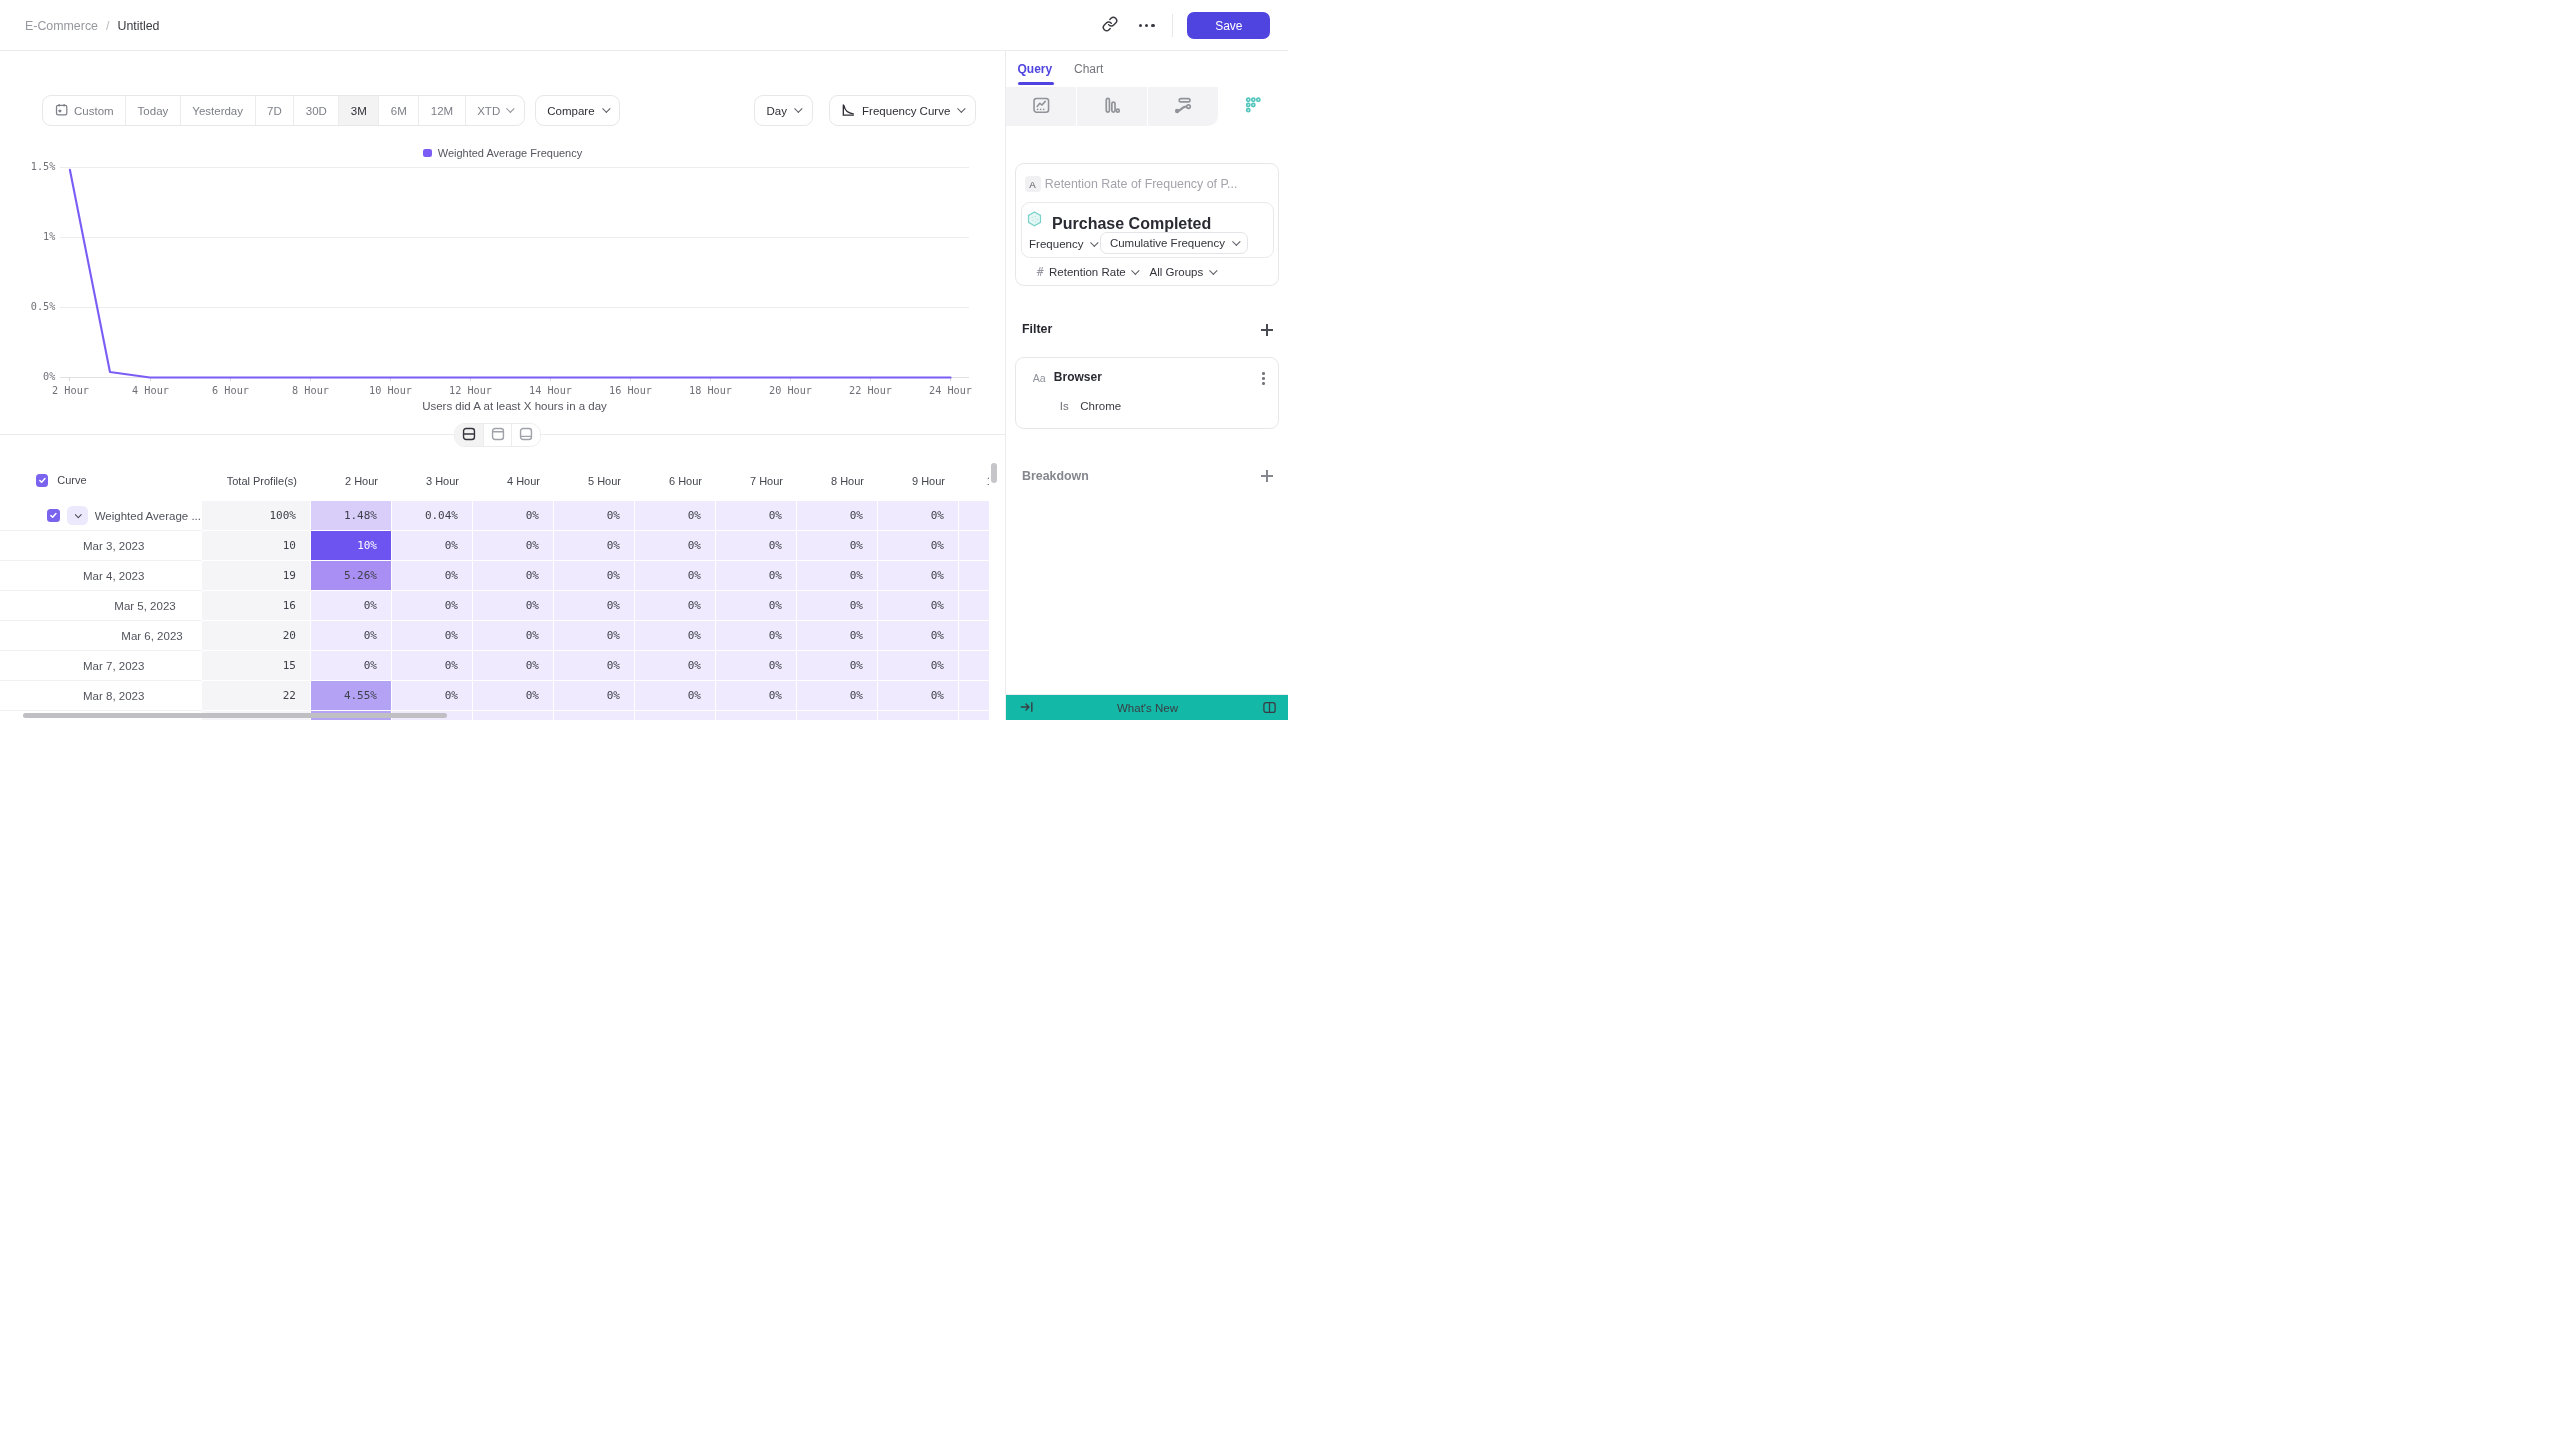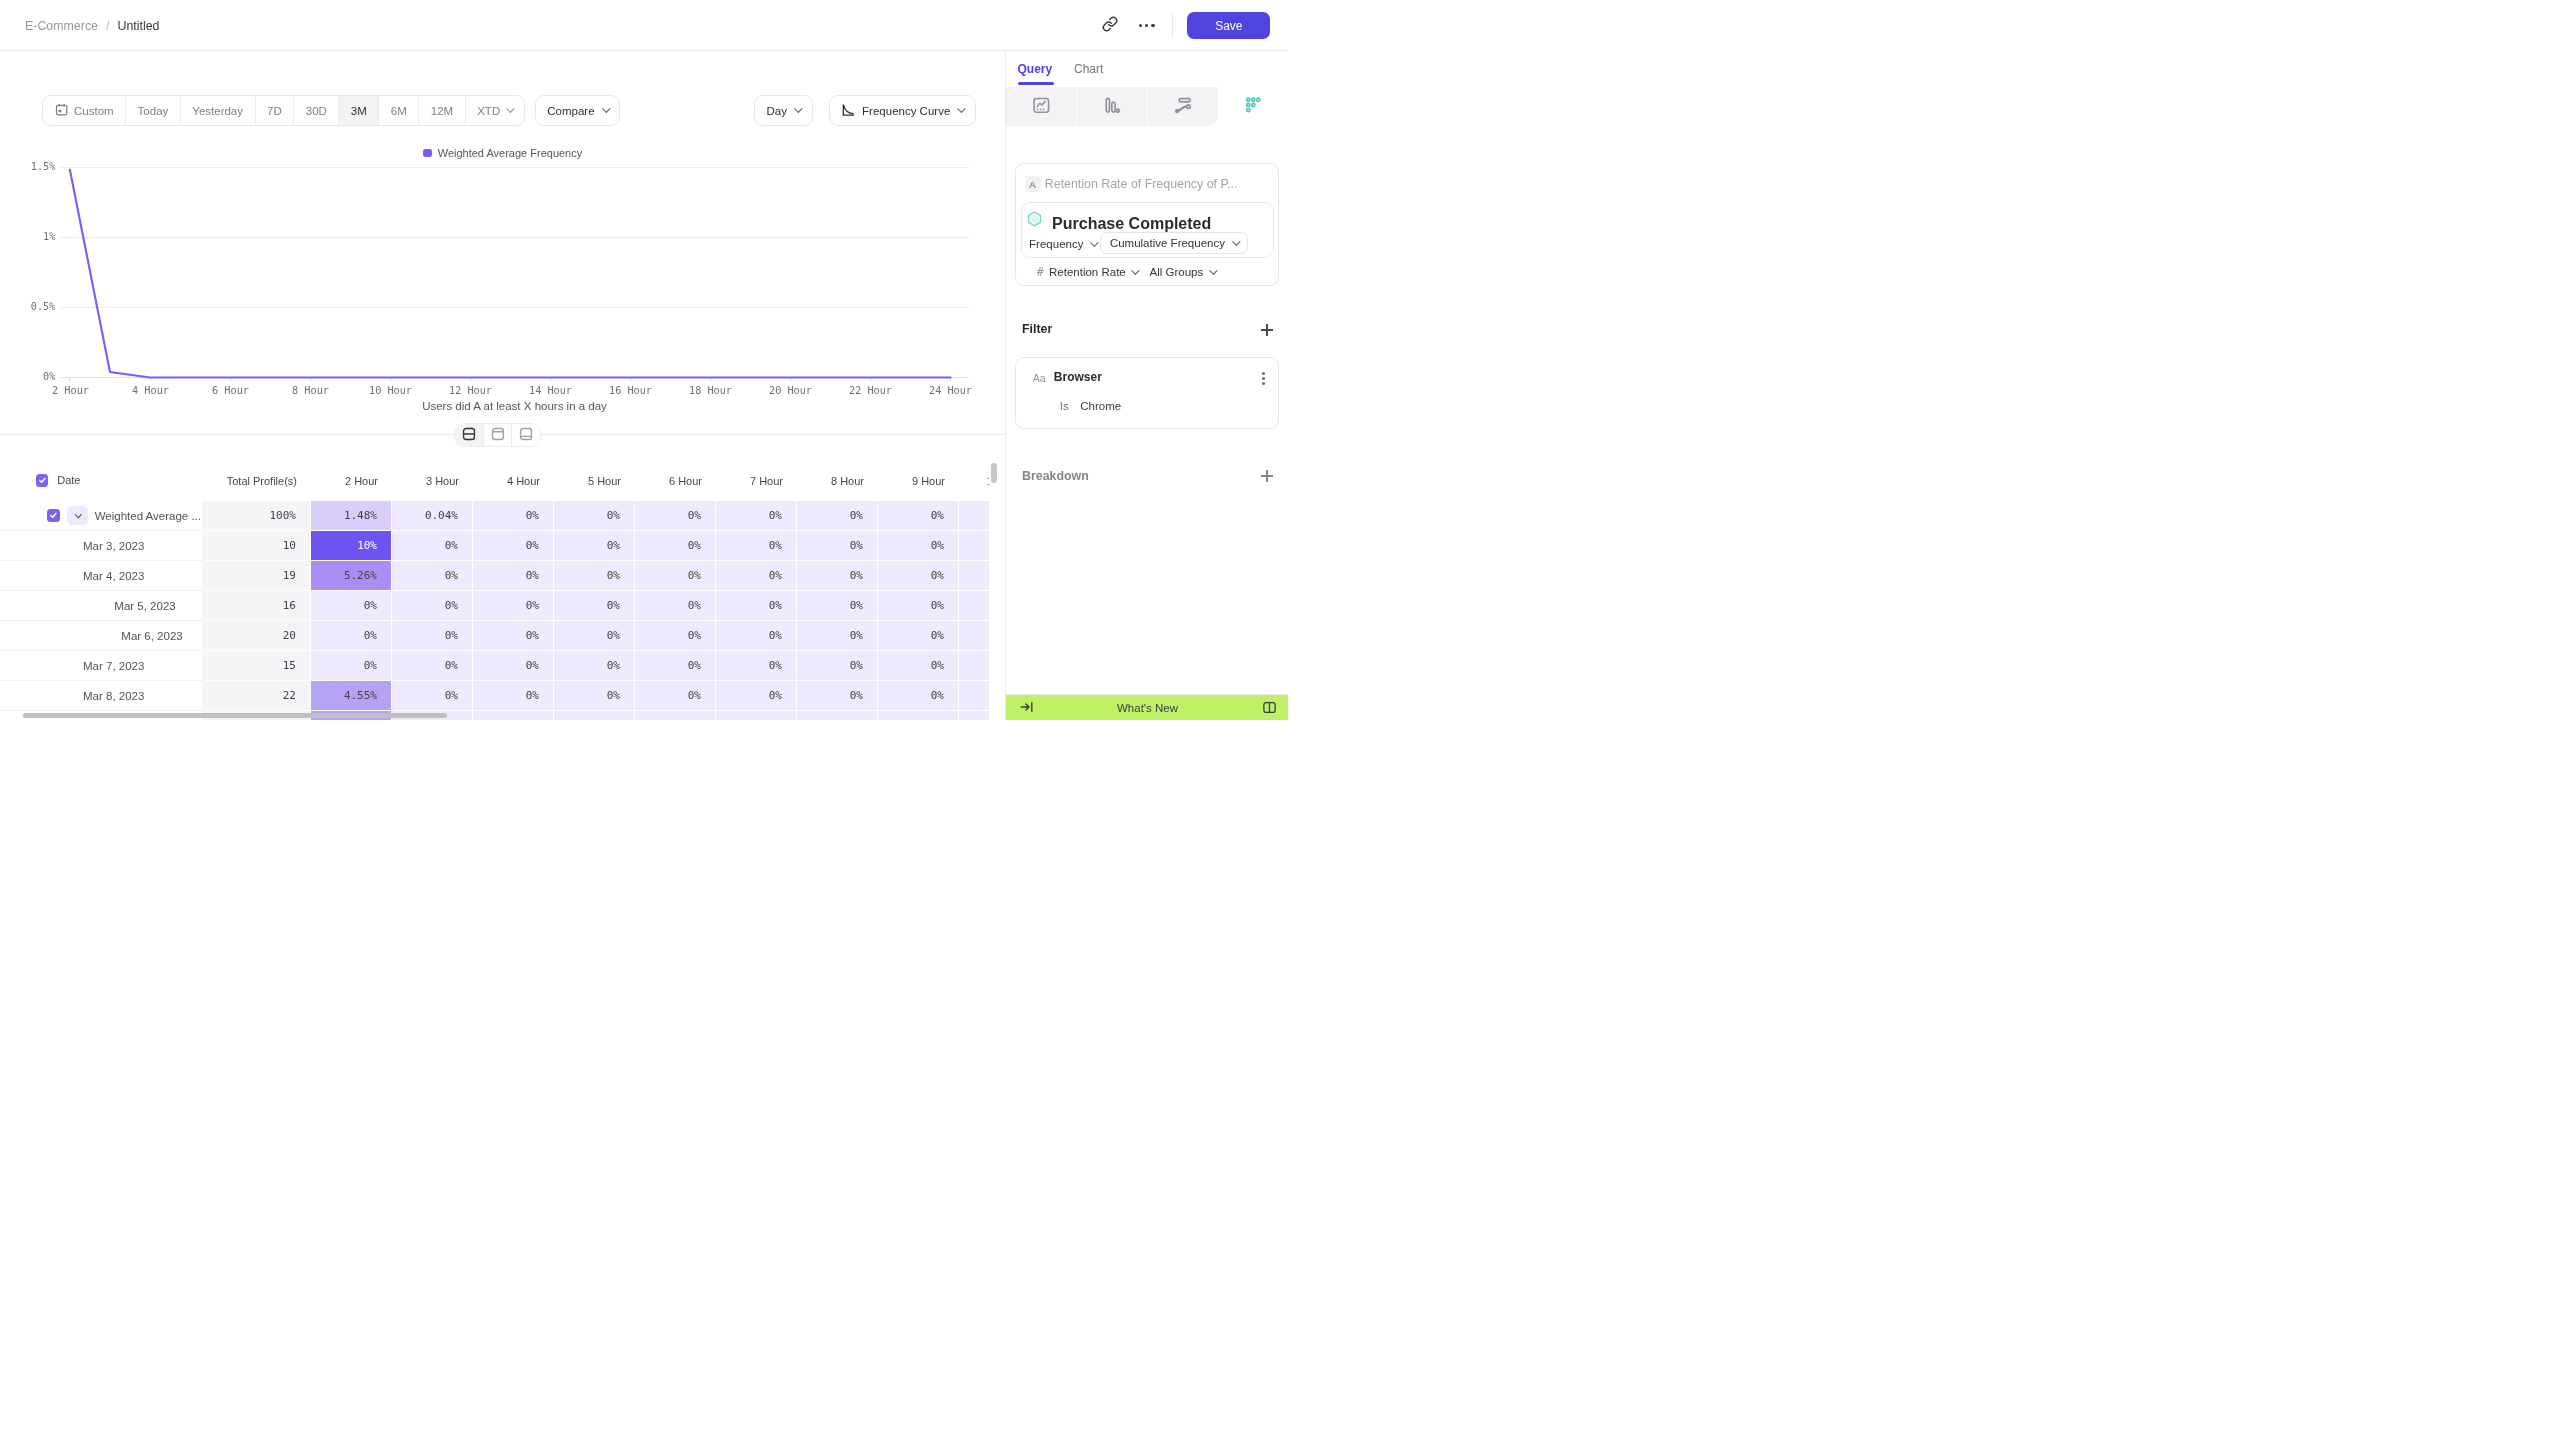--- a/index.html
+++ b/index.html
@@ -111,21 +111,21 @@
   .plus.gray:before,.plus.gray:after{background:#85868e;}
   .f-card{top:306px;height:72px;}
   .aa{position:absolute;left:17px;top:14px;font-size:10.6px;color:#8f9199;}
   .f-prop{position:absolute;left:38px;top:11.5px;font-size:12px;font-weight:600;color:#2b2c33;}
   .kebab{position:absolute;right:10.6px;top:11.5px;display:flex;flex-direction:column;gap:2.2px;cursor:pointer;padding:2.7px;}
   .kebab i{width:2.7px;height:2.7px;border-radius:50%;background:#77787f;}
   .f-cond{position:absolute;left:44px;top:42px;font-size:11.5px;display:flex;gap:11.5px;}
   .f-op{color:#6f7077;}
   .f-val{color:#3a3b42;}
   .bd-head{top:418px;color:#85868e;}
-  .panel-footer{position:absolute;left:0;top:643px;width:283px;height:26px;border-top:0.9px solid #ececef;background:#bef264;}
+  .panel-footer{position:absolute;left:0;top:643px;width:283px;height:26px;border-top:0.9px solid #ececef;background:#14b8a6;}
   .pf-left{position:absolute;left:14px;top:5.3px;cursor:pointer;}
   .pf-center{position:absolute;left:0;top:0;width:283px;height:26px;display:flex;align-items:center;justify-content:center;
              font-size:11.5px;color:#3b3c43;cursor:pointer;}
   .pf-right{position:absolute;right:12.4px;top:5.3px;cursor:pointer;}
 </style>
 </head>
 <body>
 
 <div class="app">
 
@@ -275,21 +275,21 @@
     </div>
 
     <div class="table" id="table">
         <div class="thead">
           <div class="c-date">
             <div class="checkbox" style="margin-left: 36px;">
               <svg width="8.8" height="8.8" viewBox="0 0 12 12" fill="none" stroke="#fff" stroke-width="2" stroke-linecap="round" stroke-linejoin="round">
                 <path d="M2.5 6.2l2.4 2.4 4.6-5.2"></path>
               </svg>
             </div>
-            <span style="margin-left: 8.8px;">Date</span>
+            <span style="margin-left: 8.8px;">Curve</span>
           </div>
           <div class="c-total">Total Profile(s)</div>
           <div class="c-hour">2 Hour</div>
           <div class="c-hour">3 Hour</div>
           <div class="c-hour">4 Hour</div>
           <div class="c-hour">5 Hour</div>
           <div class="c-hour">6 Hour</div>
           <div class="c-hour">7 Hour</div>
           <div class="c-hour">8 Hour</div>
           <div class="c-hour">9 Hour</div>

